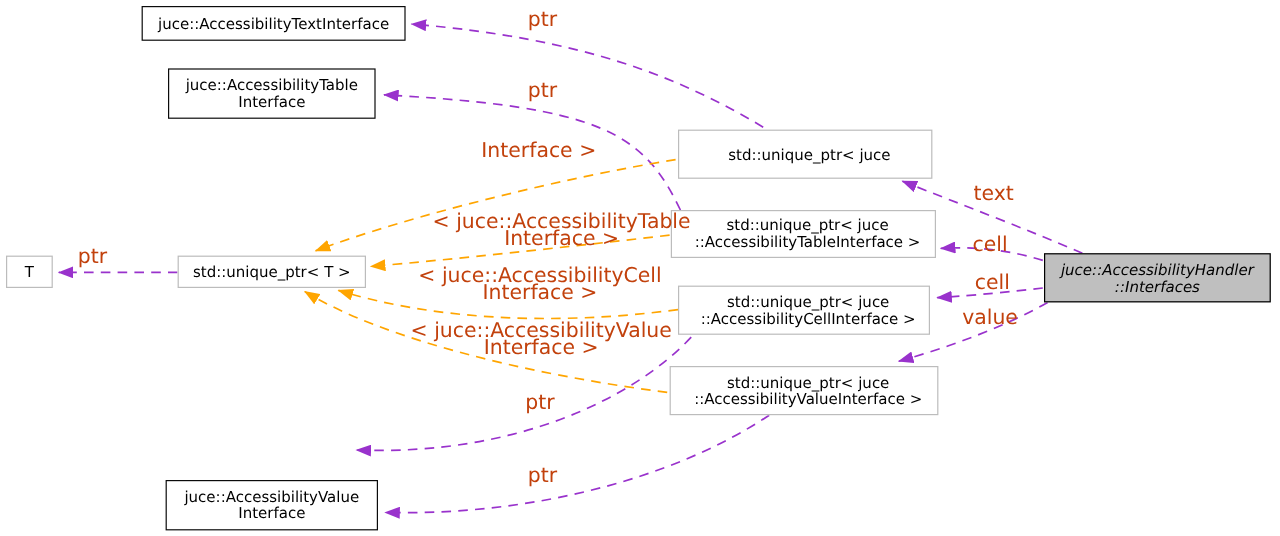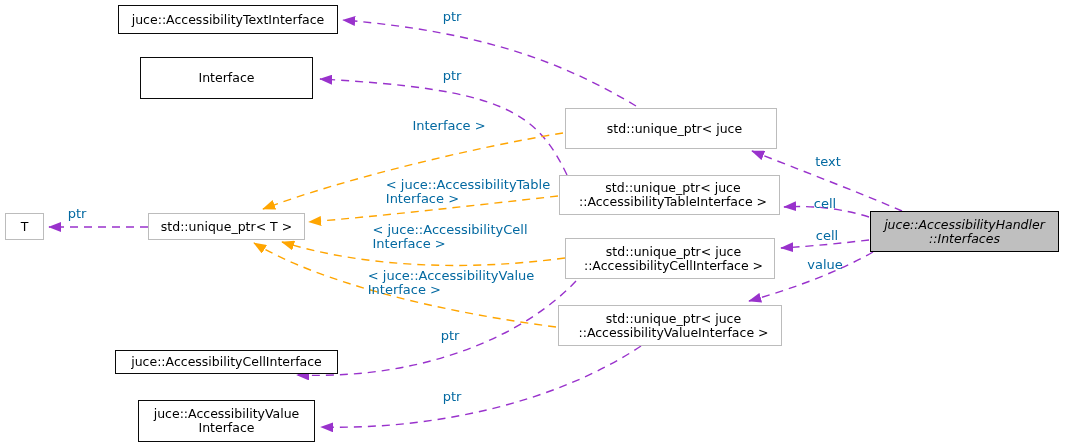--- a/index.html
+++ b/index.html
@@ -16,21 +16,21 @@
     position:absolute;background:#ffffff;
     display:flex;flex-direction:column;align-items:center;justify-content:center;
     font-size:12.5px;line-height:14px;white-space:nowrap;box-sizing:border-box;
   }
   .node.dark{border:1.5px solid #0a0a0a;}
   .node.light{border:1px solid #bcbcbc;}
   .node.hl{border:1.6px solid #000;background:#bfbfbf;font-style:italic;}
   .node.leftalign{align-items:center;padding-left:7px;}
   .elabel{
     position:absolute;transform:translate(-50%,-50%);
-    font-size:13px;line-height:14px;white-space:nowrap;color:#0369a1;
+    font-size:17px;line-height:14px;white-space:nowrap;text-align:center;color:#c2410c;
   }
 </style>
 </head>
 <body>
 
 <div class="canvas">
 
   <svg class="edges" width="1067" height="447" viewBox="0 0 1067 447">
     <defs>
       <marker id="ah-p" markerUnits="userSpaceOnUse" markerWidth="14" markerHeight="10" refX="12.2" refY="5" orient="auto">
@@ -56,20 +56,21 @@
     <path class="edge orange" d="M 558 196 C 470 206 380 216 309 222" marker-end="url(#ah-o)"></path>
     <path class="edge orange" d="M 565 258 C 460 272 360 266 282 242" marker-end="url(#ah-o)"></path>
     <path class="edge orange" d="M 556 327 C 440 312 320 283 254 243" marker-end="url(#ah-o)"></path>
   </svg>
 
   <div class="node dark" style="left:118px;top:5px;width:220px;height:29px">
     <span>juce::AccessibilityTextInterface</span>
   </div>
 
   <div class="node dark" style="left:140px;top:57px;width:173px;height:42px">
+    <span>juce::AccessibilityTable</span>
     <span>Interface</span>
   </div>
 
   <div class="node light" style="left:5px;top:213px;width:39px;height:27px">
     <span>T</span>
   </div>
 
   <div class="node light" style="left:148px;top:213px;width:157px;height:27px">
     <span>std::unique_ptr&lt; T &gt;</span>
   </div>
@@ -86,23 +87,20 @@
   <div class="node light leftalign" style="left:565px;top:238px;width:210px;height:41px">
     <span>std::unique_ptr&lt; juce</span>
     <span>::AccessibilityCellInterface &gt;</span>
   </div>
 
   <div class="node light leftalign" style="left:558px;top:305px;width:224px;height:41px">
     <span>std::unique_ptr&lt; juce</span>
     <span>::AccessibilityValueInterface &gt;</span>
   </div>
 
-  <div class="node dark" style="left:115px;top:350px;width:223px;height:24px">
-    <span>juce::AccessibilityCellInterface</span>
-  </div>
 
   <div class="node dark" style="left:138px;top:400px;width:177px;height:42px">
     <span>juce::AccessibilityValue</span>
     <span>Interface</span>
   </div>
 
   <div class="node hl" style="left:870px;top:211px;width:189px;height:41px">
     <span>juce::AccessibilityHandler</span>
     <span>::Interfaces</span>
   </div>

